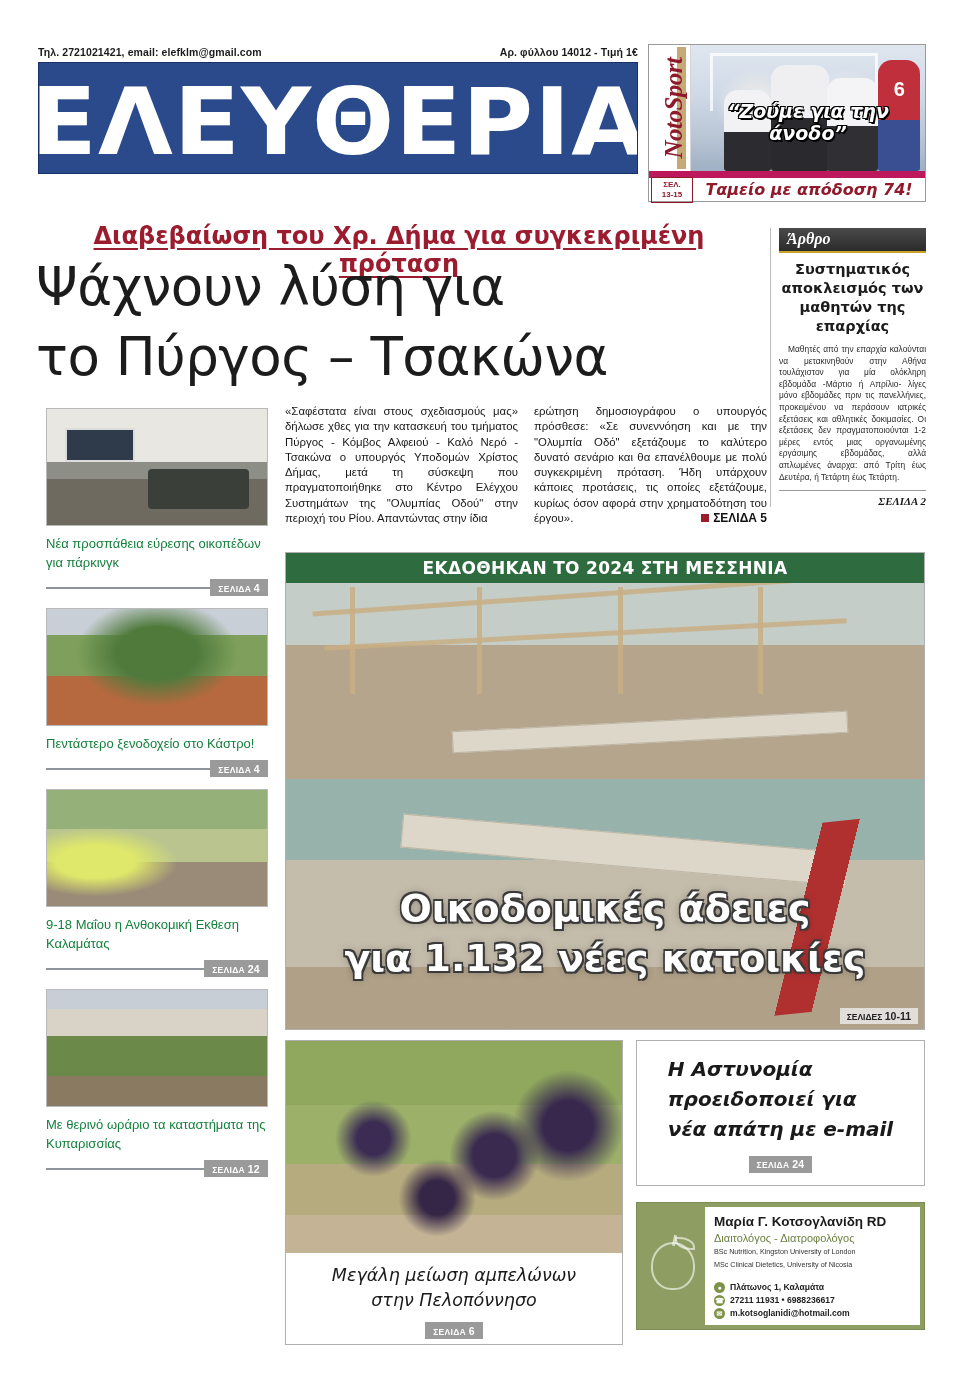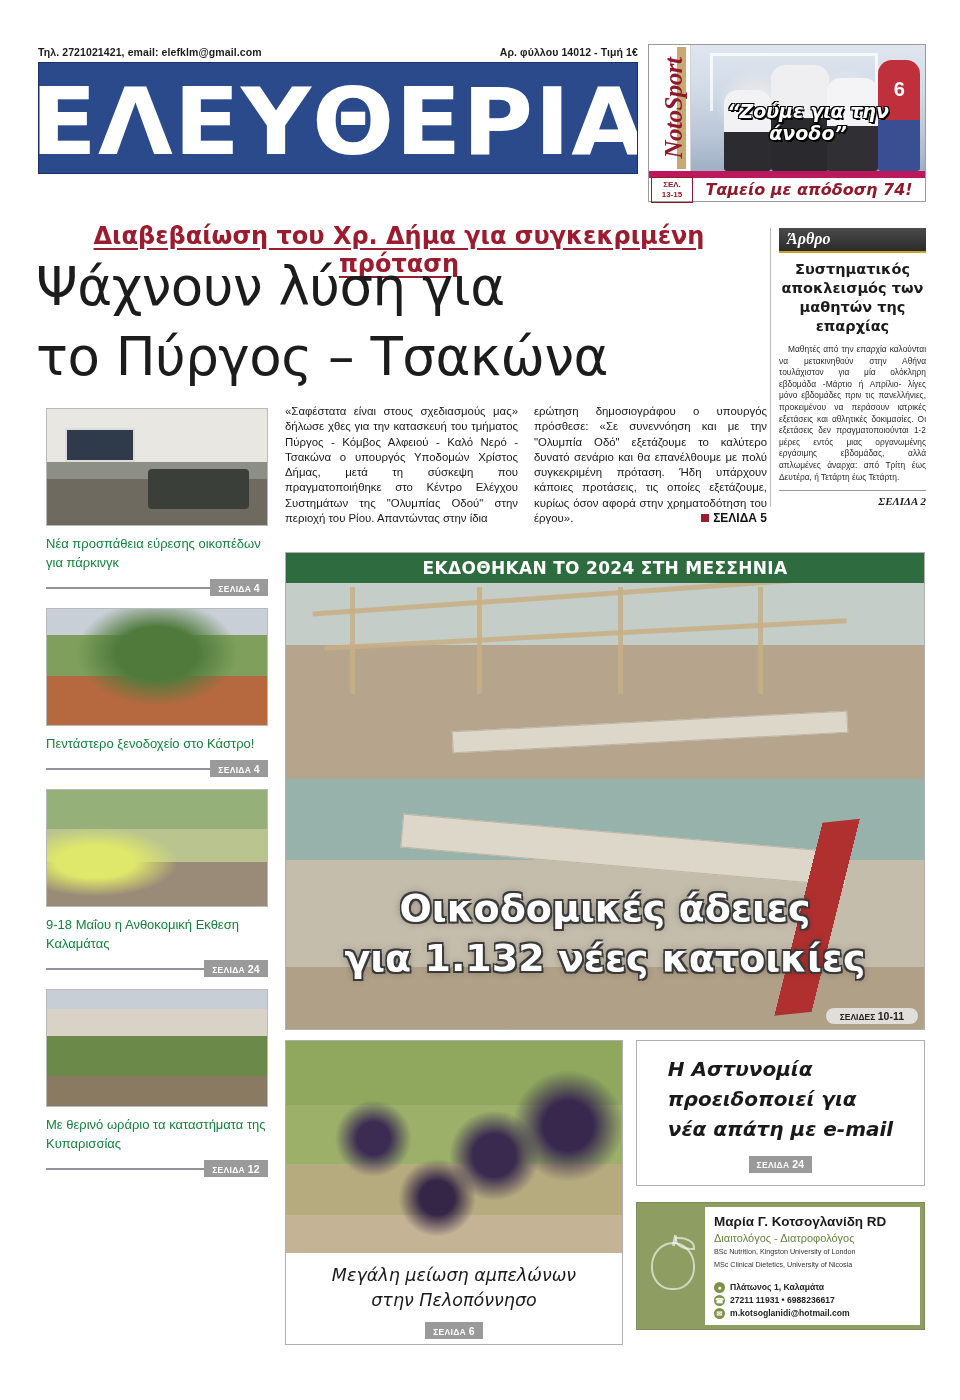--- a/index.html
+++ b/index.html
@@ -245,21 +245,21 @@
   }
   .feature-overlay {
     position: absolute; left: 0; right: 0; top: 300px; text-align: center;
     color: #ffffff; font-family: "DejaVu Sans", sans-serif;
     font-size: 38px; font-weight: bold; line-height: 50px;
     text-shadow: 2px 2px 0 #3a3a3a, -1.6px 1.6px 0 #3a3a3a, 1.6px -1.6px 0 #3a3a3a, -1.6px -1.6px 0 #3a3a3a, 0 0 9px rgba(0,0,0,.4);
   }
   .feature-pg {
     position: absolute; right: 6px; bottom: 5px;
     background: rgba(235,235,235,.82); color: #222;
-    font-size: 8.5px; font-weight: bold; padding: 2px 14px; border-radius: 8px;
+    font-size: 8.5px; font-weight: bold; padding: 2px 7px;
   }
   .feature-pg b { font-size: 10.5px; }
 
   
   .vine {
     position: absolute; left: 285px; top: 1040px; width: 338px; height: 305px;
     border: 1px solid #b0b0b0; background: #fff; overflow: hidden;
   }
   .vine-photo {
     height: 212px;

